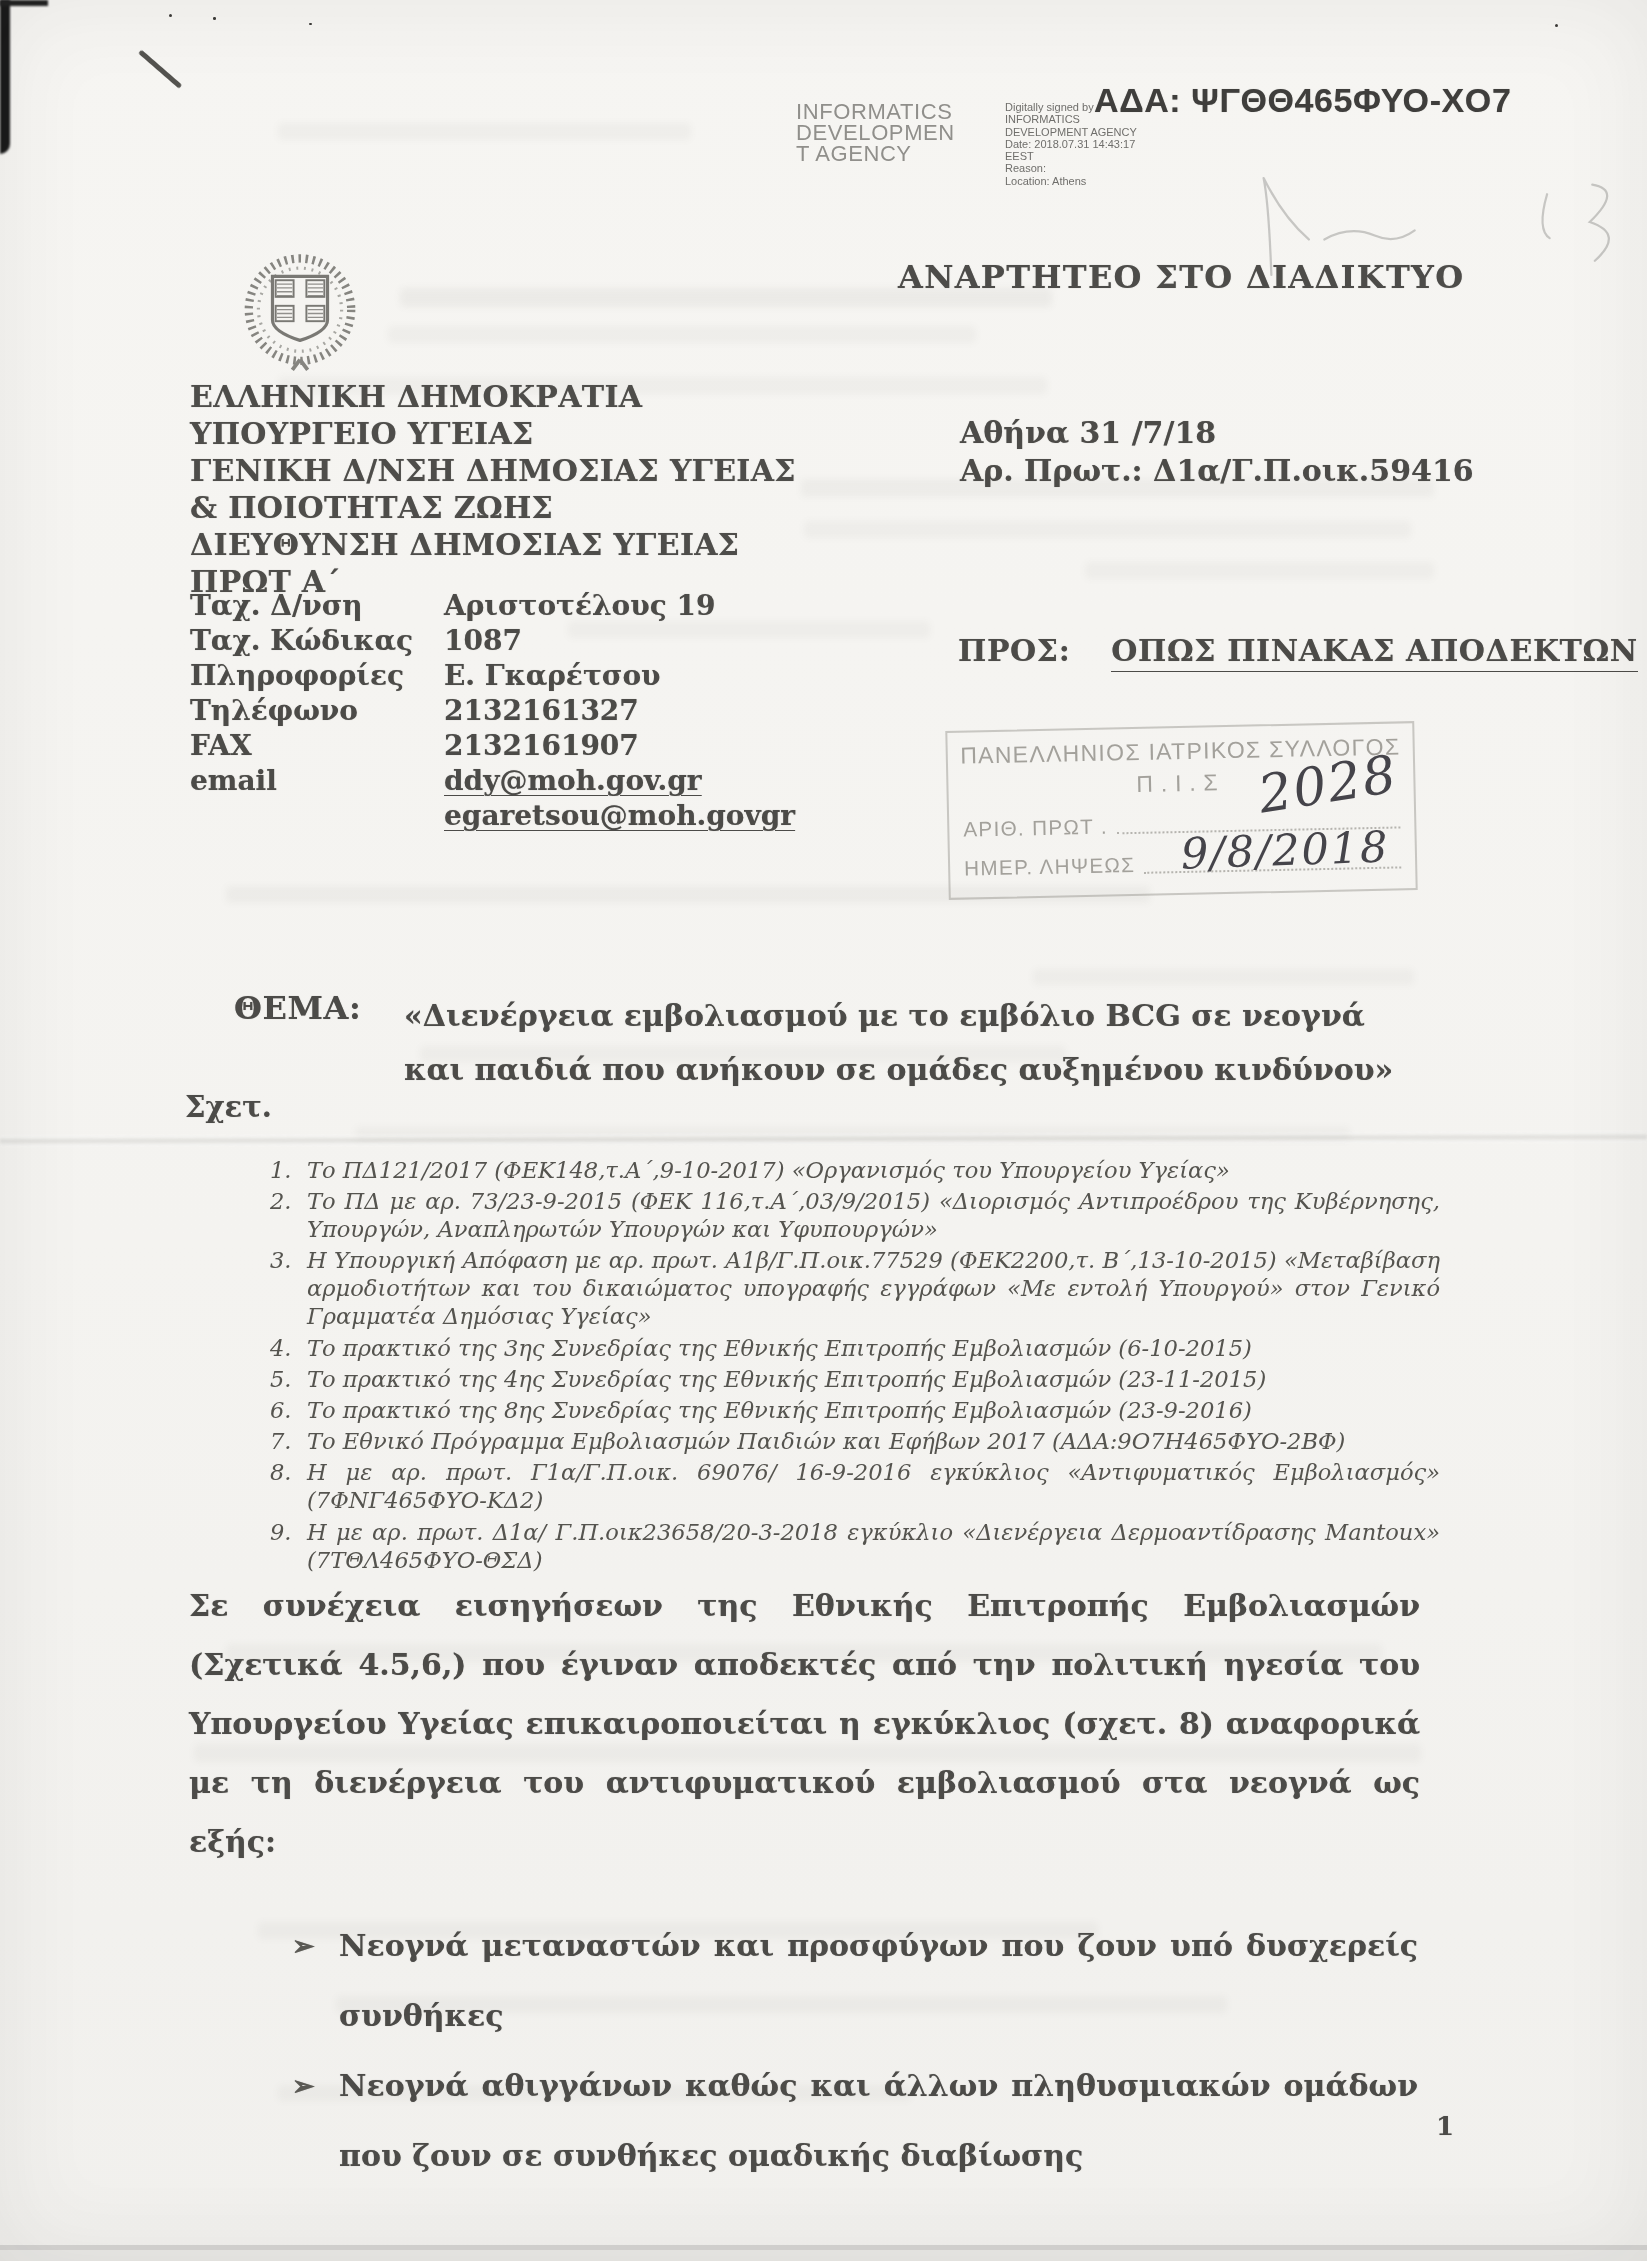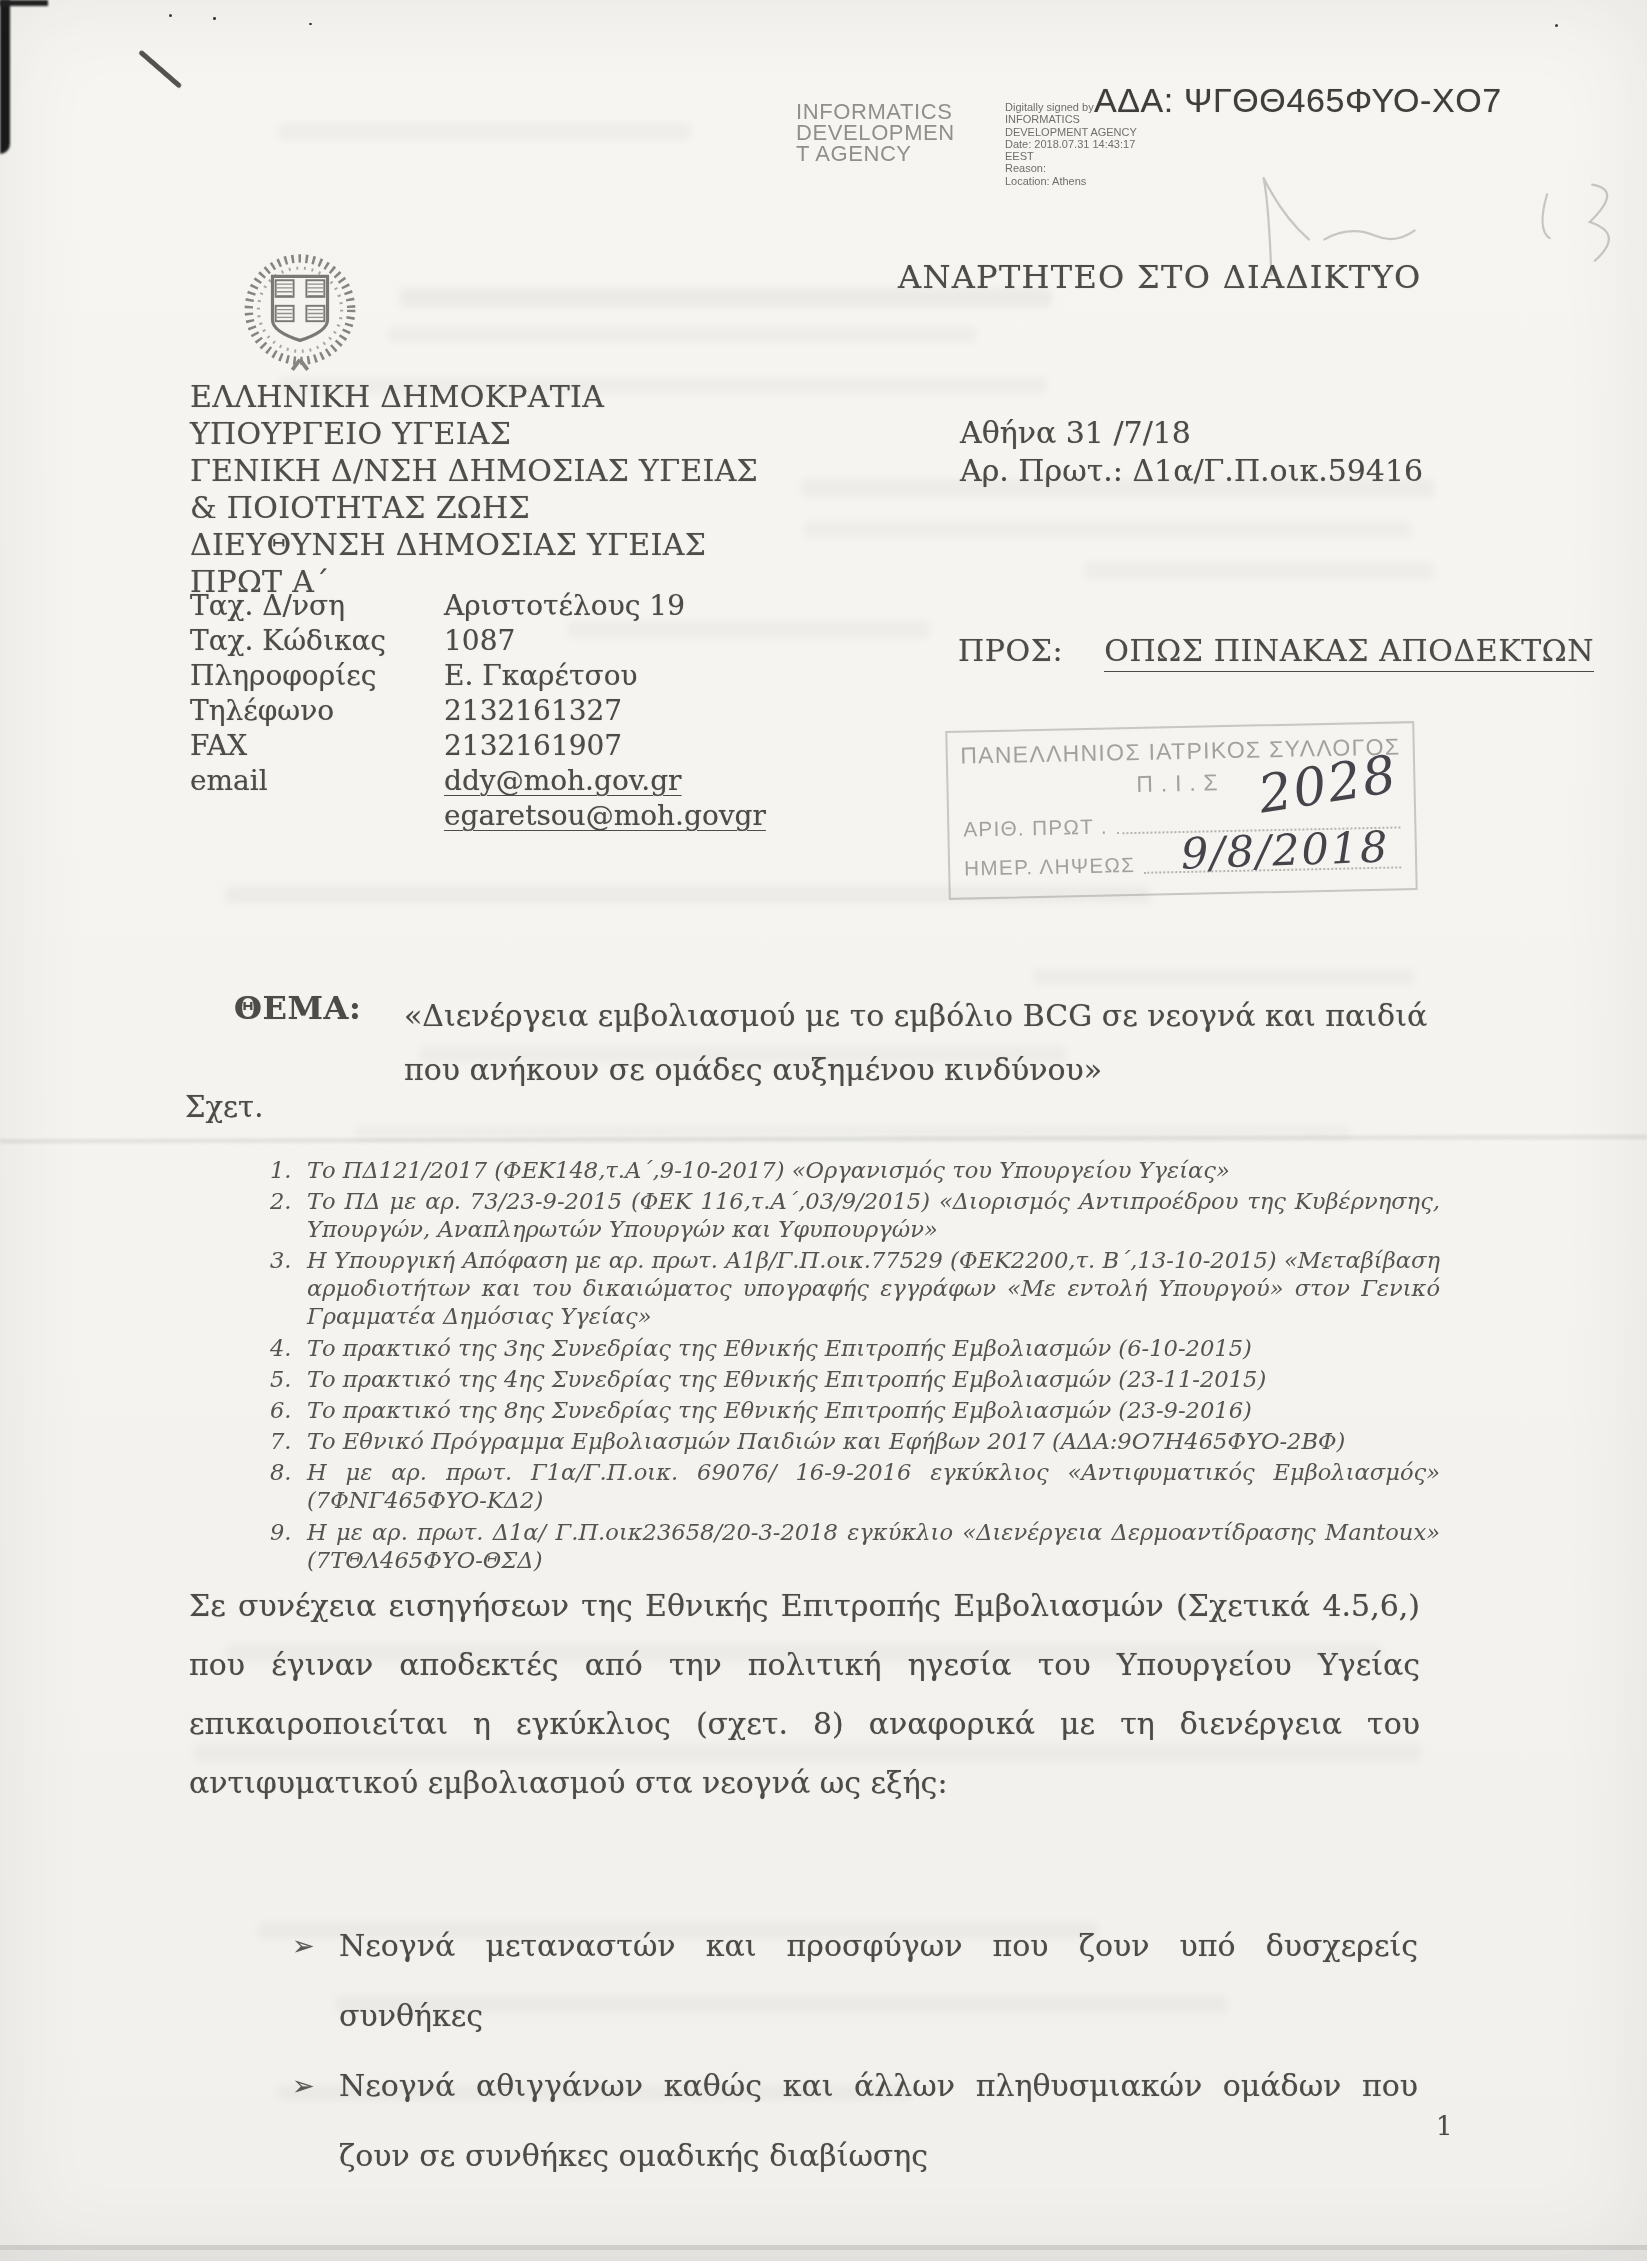--- a/index.html
+++ b/index.html
@@ -3,21 +3,21 @@
 <meta charset="utf-8">
 <style>
   html,body{margin:0;padding:0;background:#777;}
   .page{
     position:relative;width:1647px;height:2261px;overflow:hidden;
     background:linear-gradient(180deg,#f6f5f2 0%,#f4f3f0 55%,#f1f0ed 100%);
     font-family:"DejaVu Serif","Liberation Serif",serif;
     color:#4c4b48;
   }
   .page::after{content:"";position:absolute;inset:0;box-shadow:inset 0 0 90px rgba(70,68,60,.08);pointer-events:none;}
-  .ink{text-shadow:0 0 0.8px rgba(80,79,75,.5);}
+  .ink{text-shadow:0 0 0.8px rgba(80,79,75,.5);font-weight:bold;}
   
   .ghost{position:absolute;background:#6f6e66;filter:blur(3.9px);border-radius:3.9px;}
   .corner-wedge{position:absolute;left:0;top:0;width:10.3px;height:154px;background:#181818;border-radius:0 0 10.3px 0;filter:blur(1.3px);}
   .corner-top{position:absolute;left:0;top:0;width:48px;height:5.8px;background:#202020;filter:blur(1.3px);}
   .pen-stroke{position:absolute;left:140px;top:49px;width:54px;height:4.5px;background:#54534f;border-radius:2.6px;transform:rotate(41deg);transform-origin:left center;filter:blur(0.4px);}
   .dust{position:absolute;background:#3c3b38;border-radius:50%;}
   .crease{position:absolute;left:0;top:1134px;width:1647px;height:10.3px;
     background:linear-gradient(180deg,rgba(255,255,255,.55),rgba(140,139,132,.20),rgba(255,255,255,.45));
     filter:blur(1.3px);transform:rotate(-.15deg);}
   .bottom-line{position:absolute;left:0;top:2245px;width:1647px;height:4.5px;background:#cfcecb;opacity:.85;}

